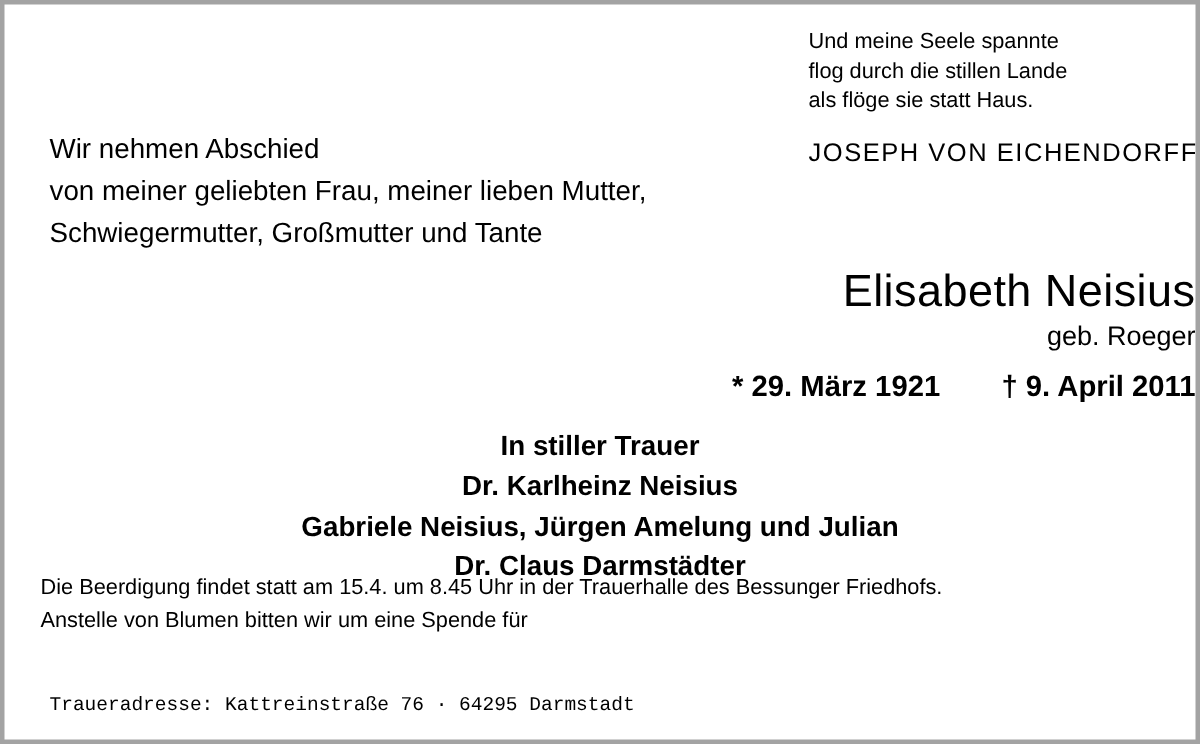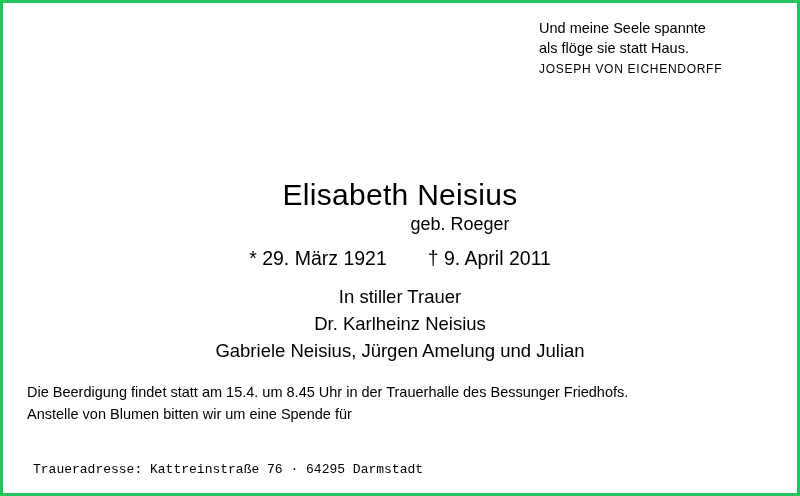--- a/index.html
+++ b/index.html
@@ -10,21 +10,21 @@
   body {
     font-family: "Liberation Sans", sans-serif;
     color: #000000;
   }
   .obituary {
     position: relative;
     width: 800px;
     height: 496px;
     box-sizing: border-box;
     background: #ffffff;
-    border: 3px solid #22c55e;
+    border: 3px solid #a3a3a3;
     overflow: hidden;
   }
   .inner {
     position: absolute;
     left: 0;
     top: 0;
     right: 0;
     bottom: 0;
     padding: 14px 30px 10px 30px;
     box-sizing: border-box;
@@ -38,22 +38,22 @@
     width: 230px;
     text-align: left;
     font-size: 14.5px;
     line-height: 1.35;
     color: #000;
   }
   .poem-line {
     white-space: nowrap;
   }
   .poem-author {
-    margin-top: 3px;
-    font-size: 12px;
+    margin-top: 13px;
+    font-size: 17px;
     letter-spacing: 0.06em;
     font-variant: small-caps;
     text-transform: uppercase;
     white-space: nowrap;
   }
 
   
   .intro {
     position: absolute;
     left: 30px;
@@ -62,50 +62,52 @@
     font-size: 18.5px;
     line-height: 1.52;
   }
 
   
   .name-block {
     position: absolute;
     left: 0;
     right: 0;
     top: 175px;
-    text-align: center;
+    text-align: right;
   }
   .name {
     font-size: 30px;
     line-height: 1.12;
     letter-spacing: 0.01em;
   }
   .maiden {
     font-size: 18px;
     margin-top: 2px;
     padding-left: 120px;
   }
   .dates {
     margin-top: 12px;
     font-size: 19.5px;
+    font-weight: bold;
   }
   .dates .gap {
     display: inline-block;
     width: 30px;
   }
 
   
   .mourners {
     position: absolute;
     left: 0;
     right: 0;
     top: 281px;
     text-align: center;
     font-size: 18.5px;
     line-height: 1.45;
+    font-weight: bold;
   }
 
   
   .notes {
     position: absolute;
     left: 24px;
     top: 378px;
     right: 26px;
     font-size: 14.5px;
     line-height: 1.52;
@@ -119,39 +121,46 @@
   }
 </style>
 </head>
 <body>
 
 <div class="obituary">
   <div class="inner">
 
     <div class="poem">
       <div class="poem-line">Und meine Seele spannte</div>
+      <div class="poem-line">flog durch die stillen Lande</div>
       <div class="poem-line">als flöge sie statt Haus.</div>
       <div class="poem-author">Joseph von Eichendorff</div>
     </div>
 
+    <div class="intro">
+      <div>Wir nehmen Abschied</div>
+      <div>von meiner geliebten Frau, meiner lieben Mutter,</div>
+      <div>Schwiegermutter, Großmutter und Tante</div>
+    </div>
 
     <div class="name-block">
       <div class="name">Elisabeth Neisius</div>
       <div class="maiden">geb. Roeger</div>
       <div class="dates">
         <span>* 29. März 1921</span>
         <span class="gap"></span>
         <span>† 9. April 2011</span>
       </div>
     </div>
 
     <div class="mourners">
       <div>In stiller Trauer</div>
       <div>Dr. Karlheinz Neisius</div>
       <div>Gabriele Neisius, Jürgen Amelung und Julian</div>
+      <div>Dr. Claus Darmstädter</div>
     </div>
 
     <div class="notes">
       <div>Die Beerdigung findet statt am 15.4. um 8.45 Uhr in der Trauerhalle des Bessunger Friedhofs.</div>
       <div>Anstelle von Blumen bitten wir um eine Spende für</div>
     </div>
 
     <div class="address">Traueradresse: Kattreinstraße 76 · 64295 Darmstadt</div>
 
   </div>

